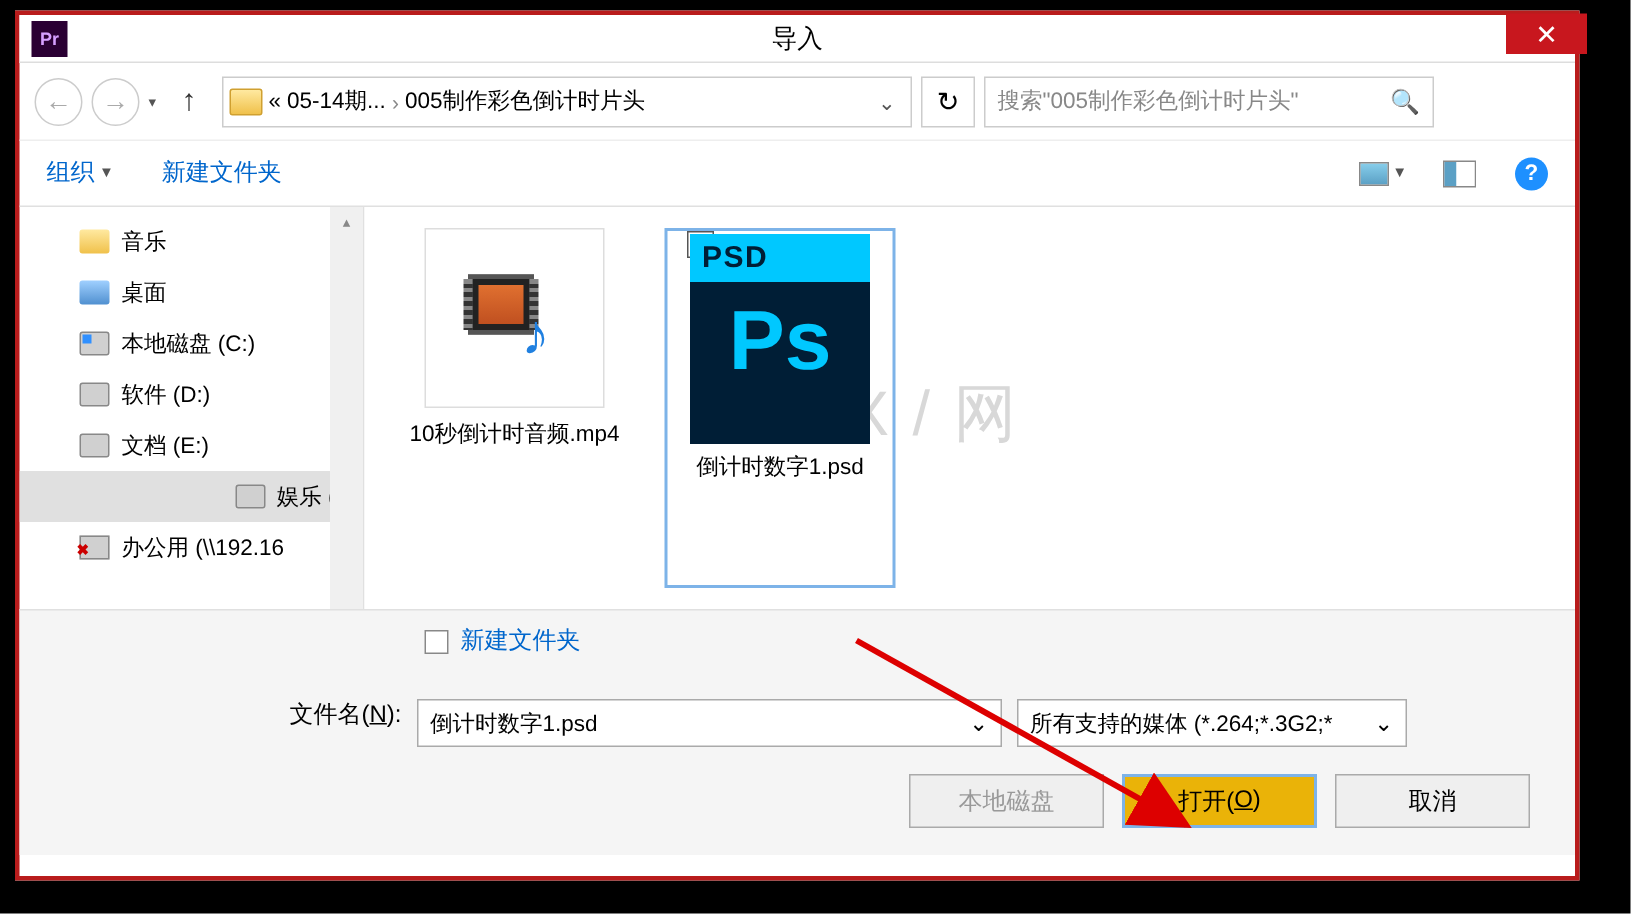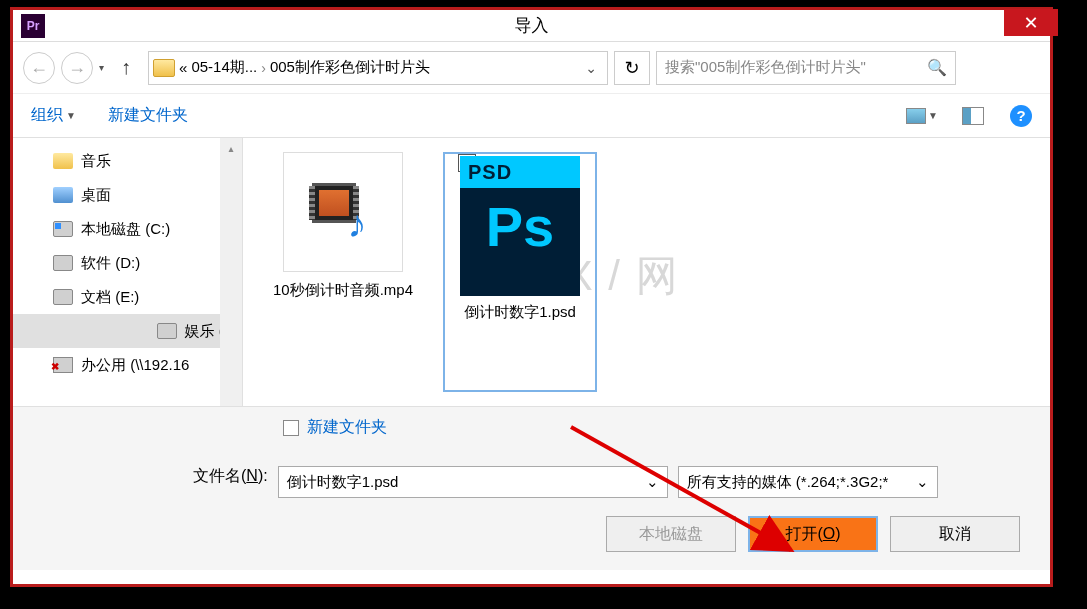--- a/index.html
+++ b/index.html
@@ -67,21 +67,21 @@
 .chk { width: 16px; height: 16px; border: 1px solid #888; background: #fff;}
 .chk-label { color: #0066cc; font-size: 16px;}
 .filename-row { display: flex; align-items: flex-start; gap: 10px; margin-bottom: 18px; padding-left: 150px;}
 .fn-label { font-size: 16px;}
 .fn-label u { text-decoration: underline;}
 .fn-input { flex: 1; max-width: 390px; height: 32px; border: 1px solid #aaa; padding: 0 8px; font-size: 15px; display: flex; align-items: center; justify-content: space-between; background: #fff;}
 .filter-select { width: 260px; height: 32px; border: 1px solid #aaa; padding: 0 8px; font-size: 15px; display: flex; align-items: center; justify-content: space-between; background: #fff; white-space: nowrap; overflow: hidden;}
 .buttons-row { display: flex; justify-content: flex-end; gap: 12px; }
 .btn { width: 130px; height: 36px; border: 1px solid #aaa; background: #efefef; font-size: 16px; display: flex; align-items: center; justify-content: center;}
 .btn.disabled { color: #999; }
-.btn.primary { border: 2px solid #7db3e8; background: #f97316; justify-content: center;}
+.btn.primary { border: 2px solid #7db3e8; background: #eab308; justify-content: center;}
 .arrow-annotation { position: absolute; left: 548px; top: 412px; width: 280px; height: 150px; pointer-events: none; }
 </style>
 </head>
 <body>
 
 <div class="window">
   <div class="titlebar">
     <div class="app-icon">Pr</div>
     <div class="title">导入</div>
     <div class="close-btn">✕</div>

